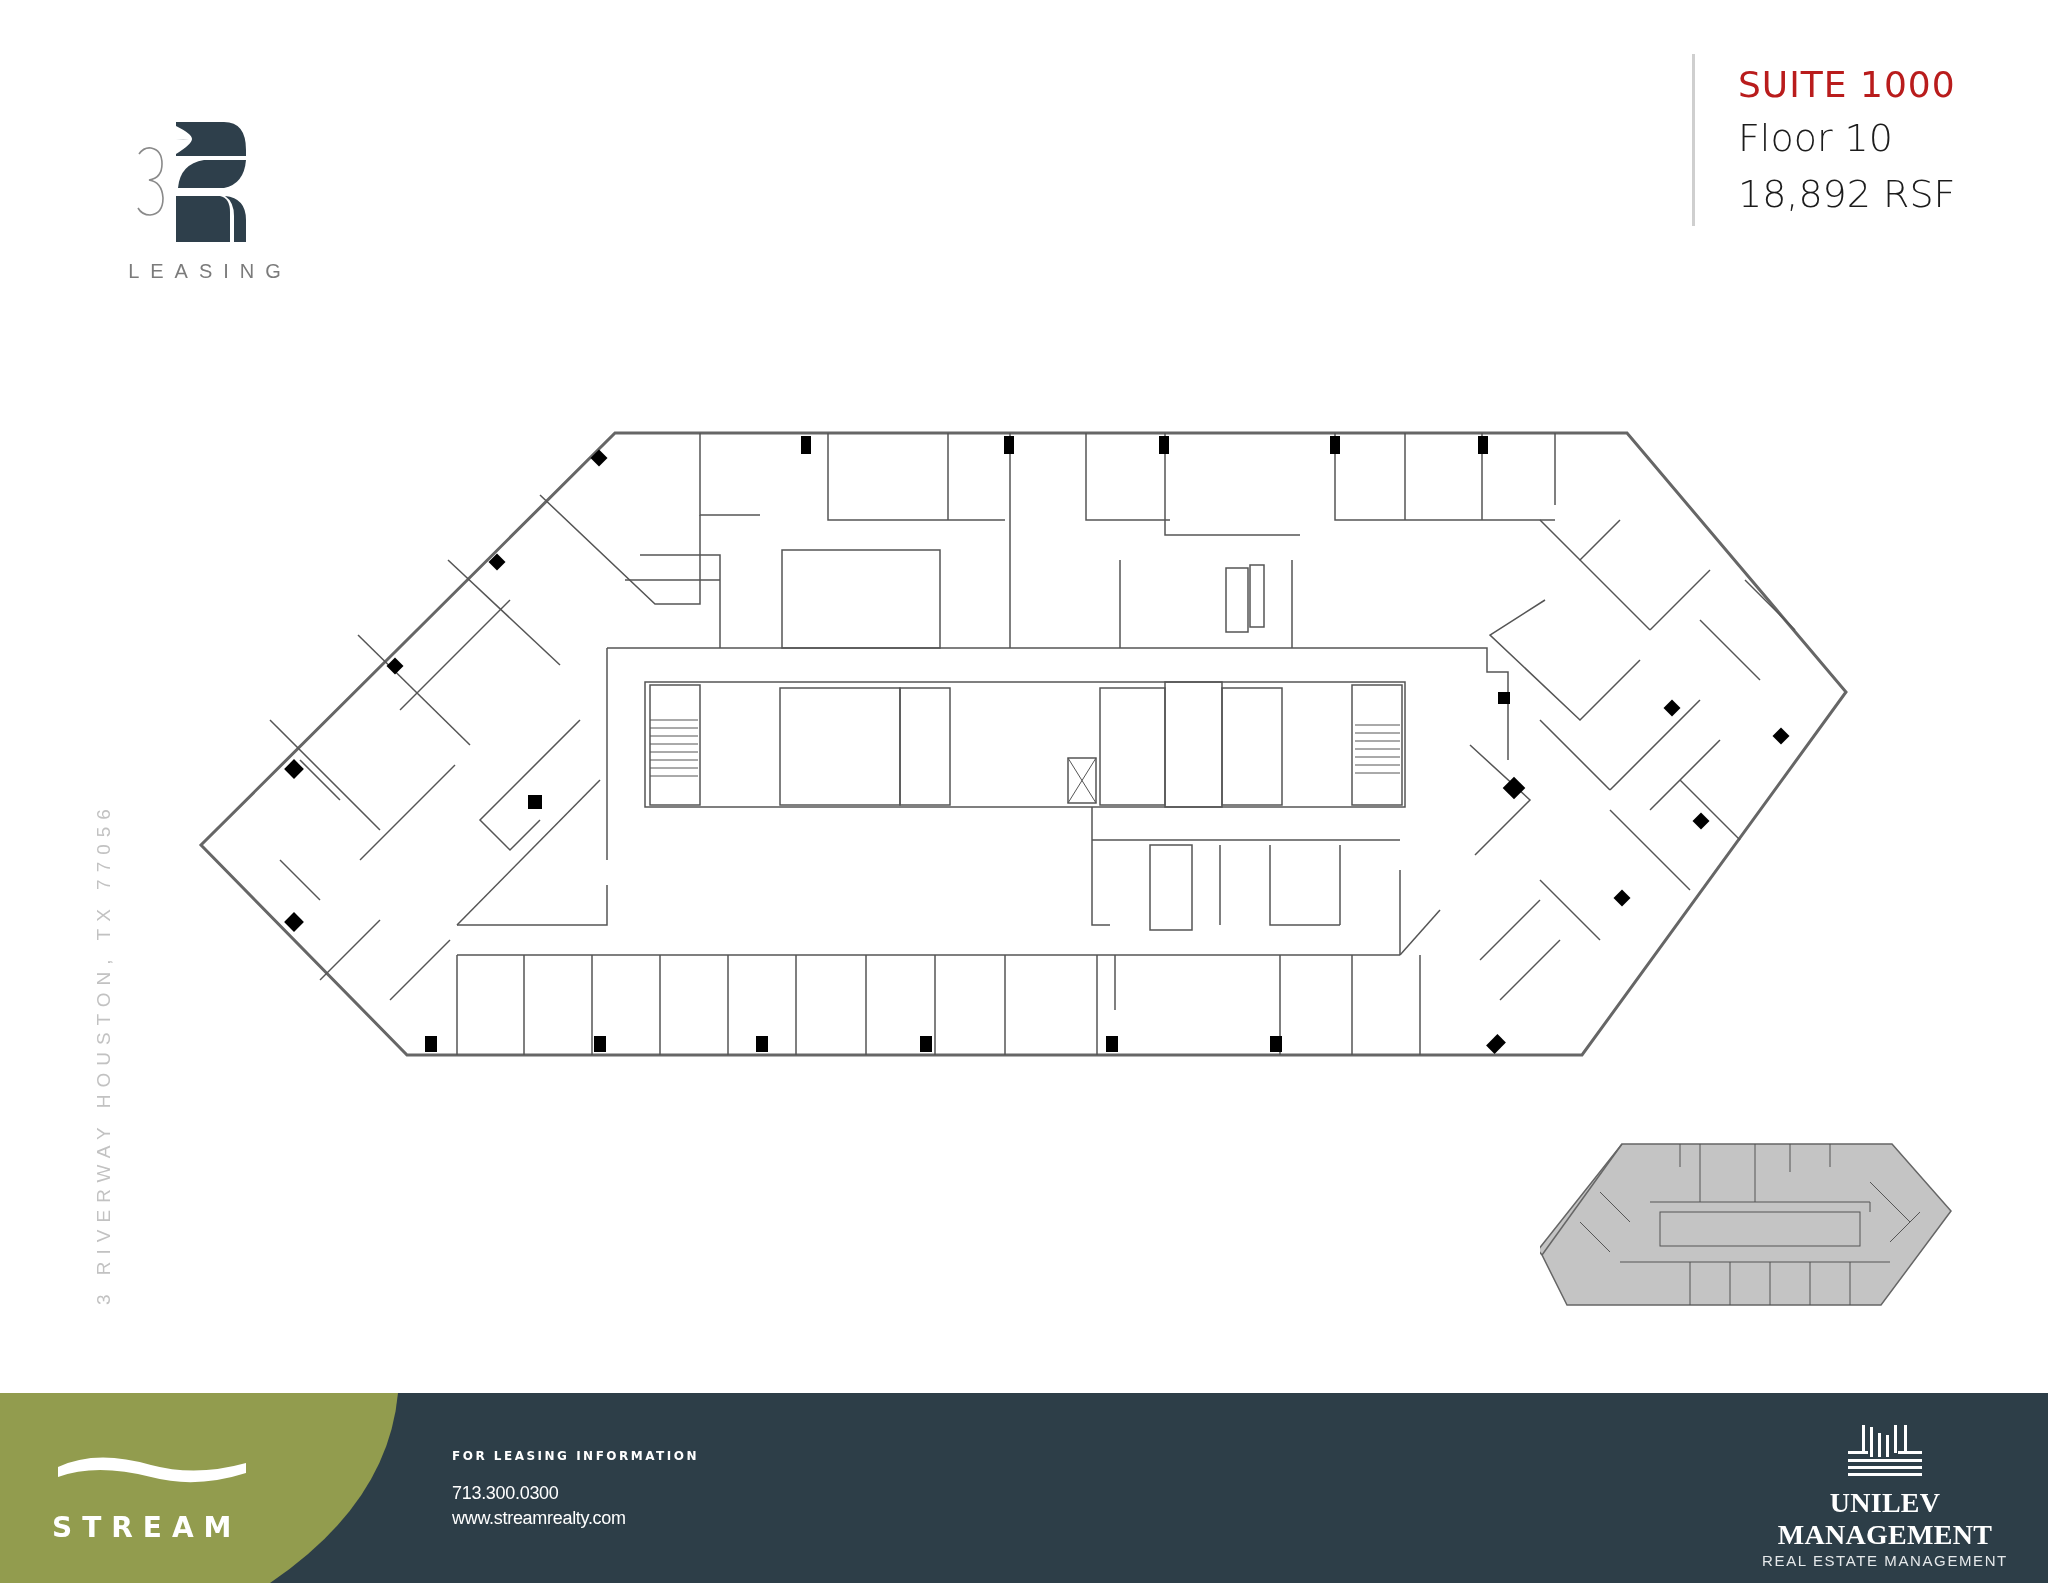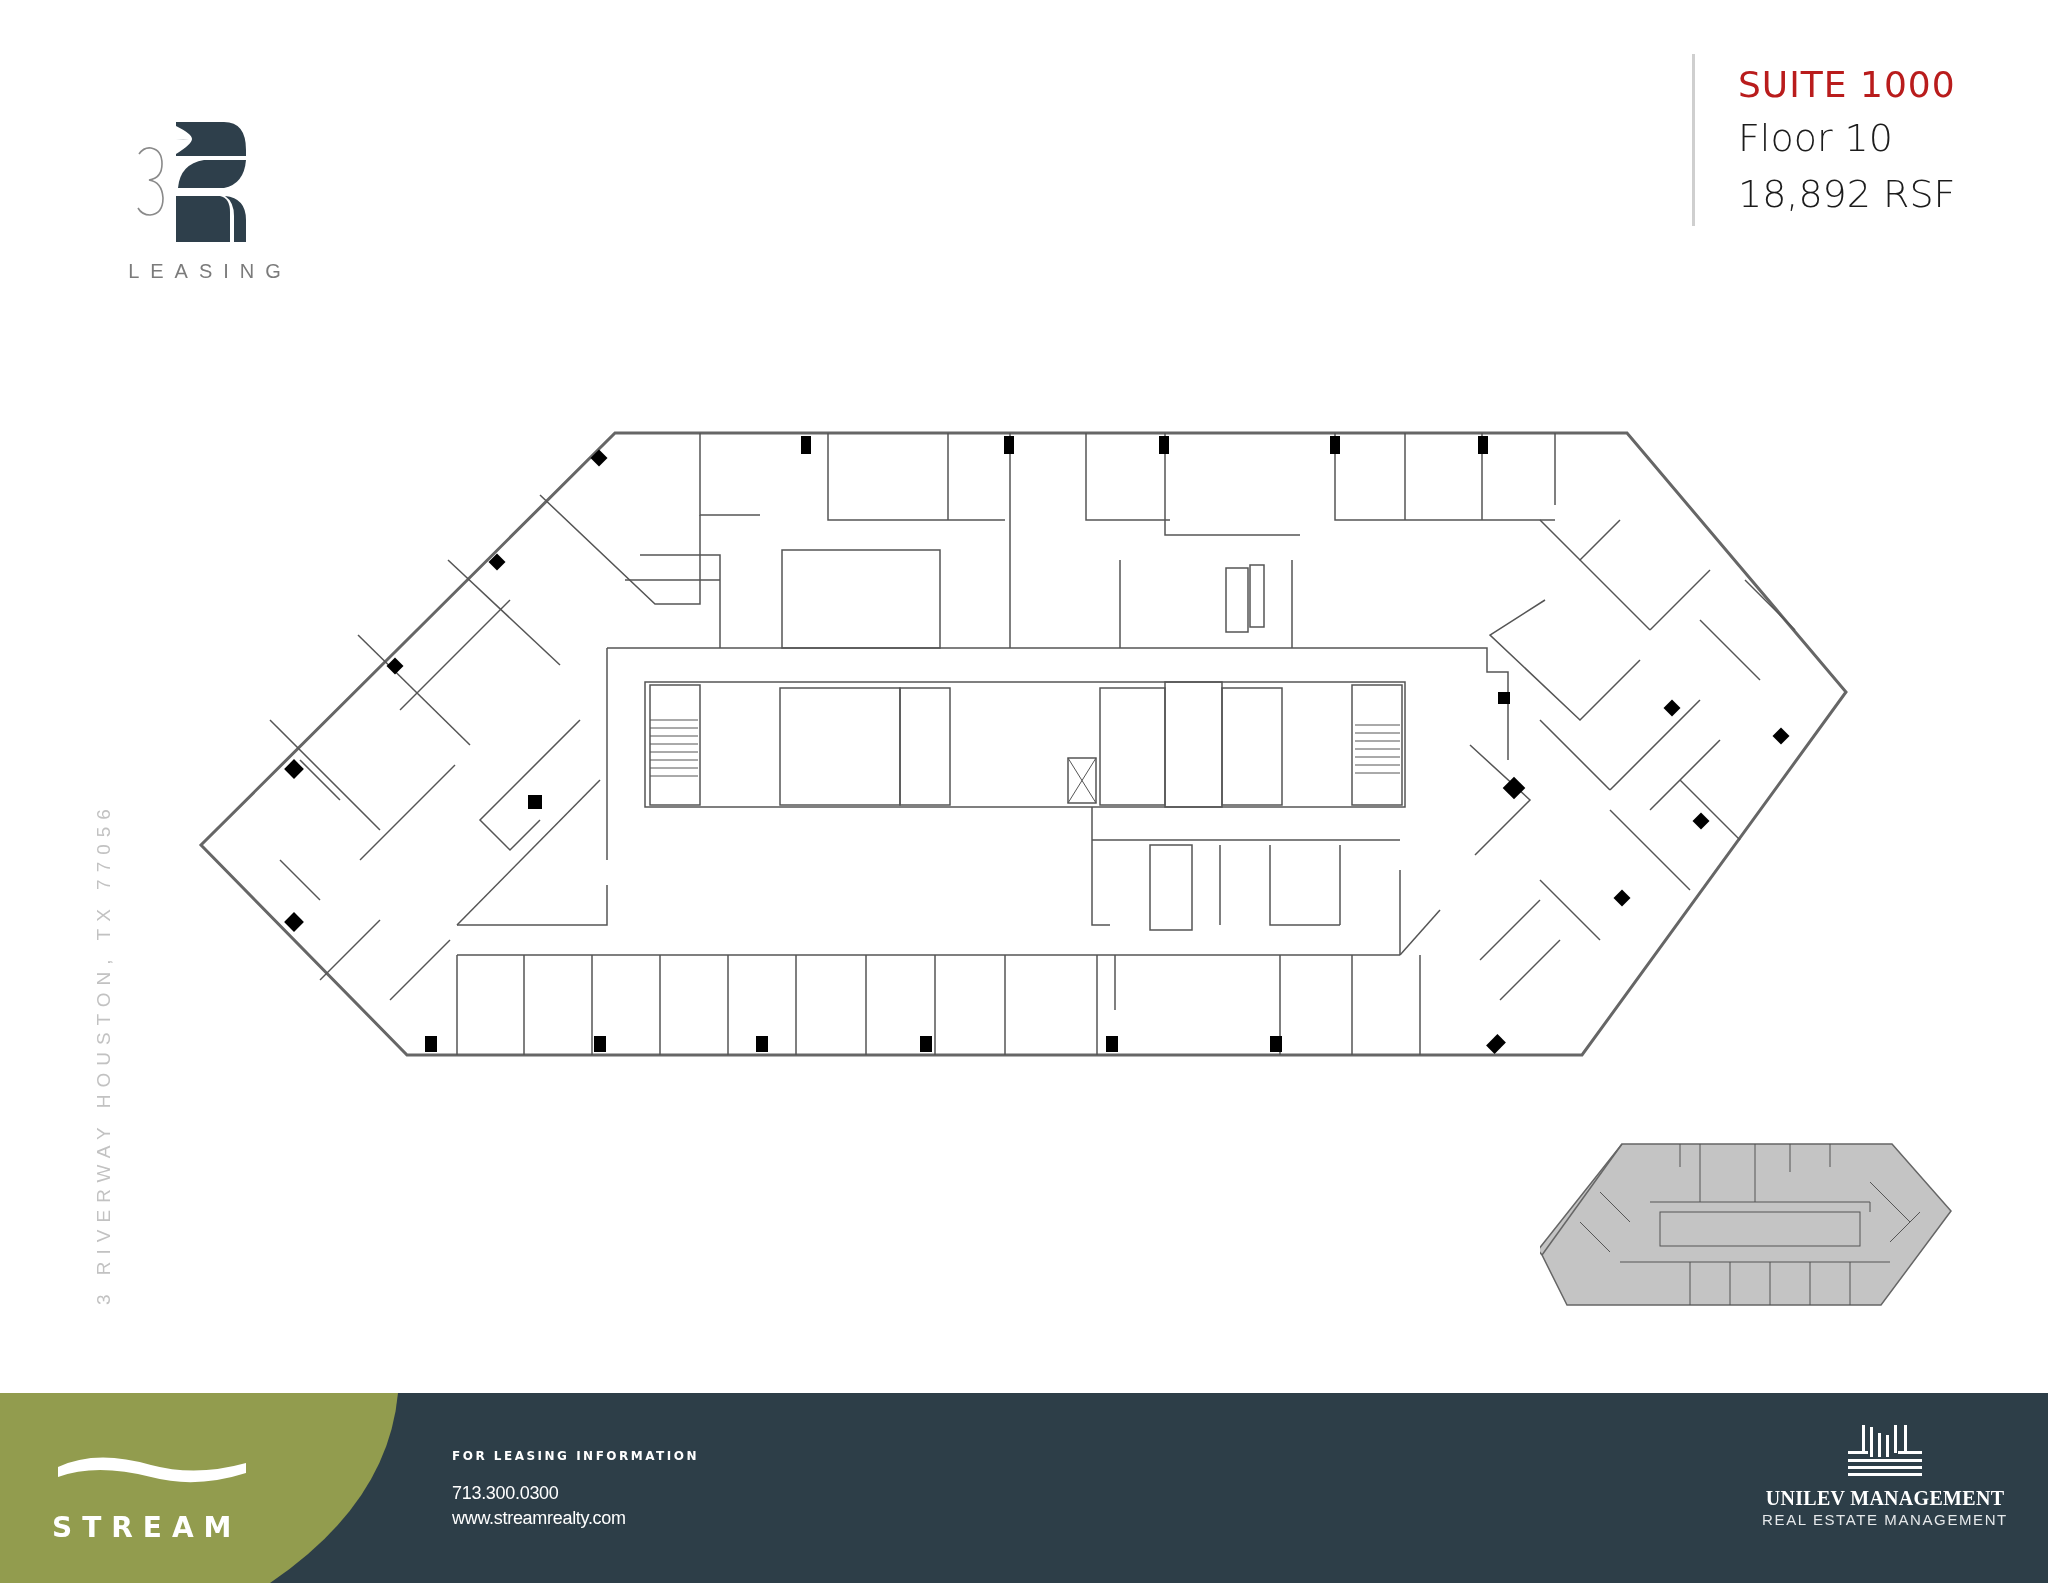--- a/index.html
+++ b/index.html
@@ -35,21 +35,21 @@
   .stream-logo { position: absolute; left: 52px; top: 58px; width: 200px; height: 90px; }
   .stream-wave { position: absolute; left: 4px; top: 0; width: 195px; height: 36px; }
   .stream-word { position: absolute; left: 0; top: 60px; font-family: "DejaVu Sans", sans-serif; font-weight: bold;
     font-size: 28px; letter-spacing: 10px; color: #ffffff; }
   .lease-block { position: absolute; left: 452px; top: 56px; color: #ffffff; }
   .lease-title { font-family: "DejaVu Sans", sans-serif; font-weight: bold; font-size: 12px; letter-spacing: 2.5px; }
   .lease-line { font-family: "Liberation Sans", sans-serif; font-size: 18px; margin-top: 4px; letter-spacing: -0.3px; }
   .lease-phone { margin-top: 20px; }
   .unilev { position: absolute; left: 1750px; top: 30px; width: 270px; height: 130px; text-align: center; color: #ffffff; }
   .unilev-mark { display: block; margin: 0 auto; width: 90px; height: 58px; }
-  .unilev-name { font-family: "Liberation Serif", serif; font-weight: bold; font-size: 20px; margin-top: 6px; letter-spacing: 0.3px; }
+  .unilev-name { font-family: "Liberation Serif", serif; font-weight: bold; font-size: 28px; margin-top: 6px; letter-spacing: 0.3px; }
   .unilev-sub { font-family: "Liberation Sans", sans-serif; font-size: 15px; letter-spacing: 1.6px; color: #e6e9eb; margin-top: 1px; }
 </style>
 </head>
 <body>
 
 <div class="logo">
   <svg class="logo-mark" viewBox="0 0 120 150">
 
     <path d="M5 62 Q10 55 17 56 Q28 58 28 72 Q28 86 15 88 Q28 90 29 106 Q29 122 16 123 Q8 123 4 116" fill="none" stroke="#8a8a8a" stroke-width="1.6"></path>
 

